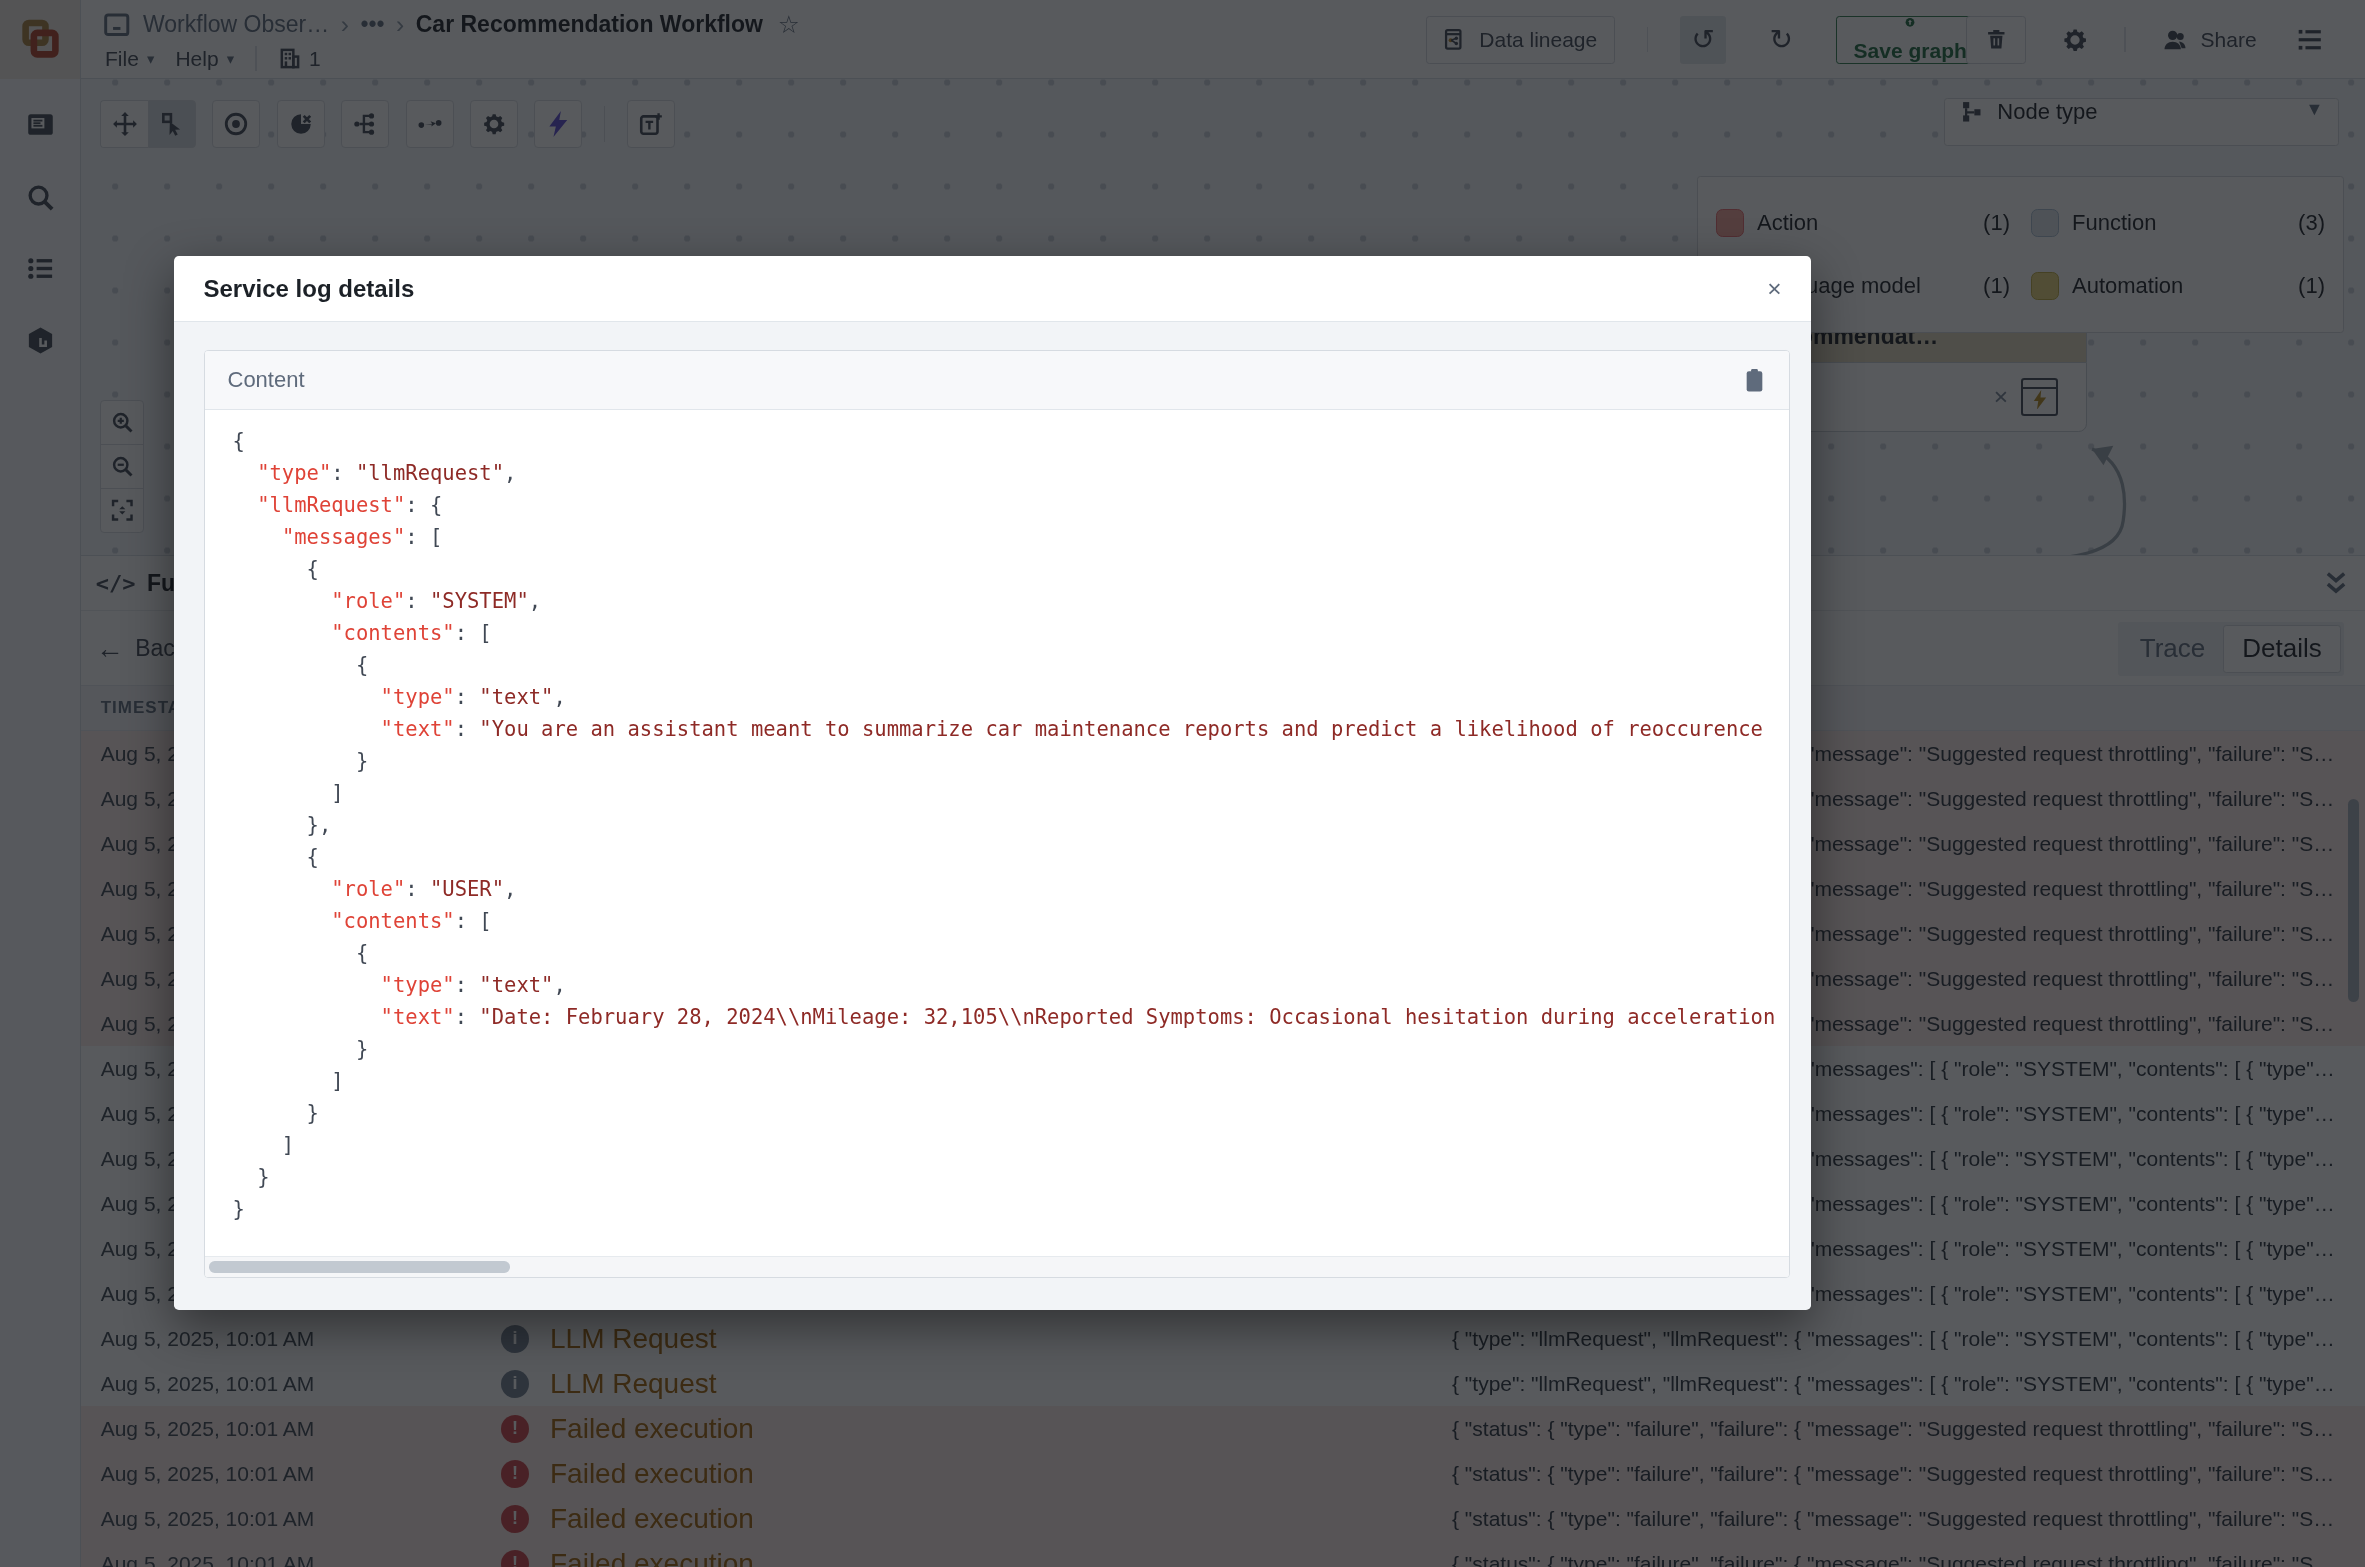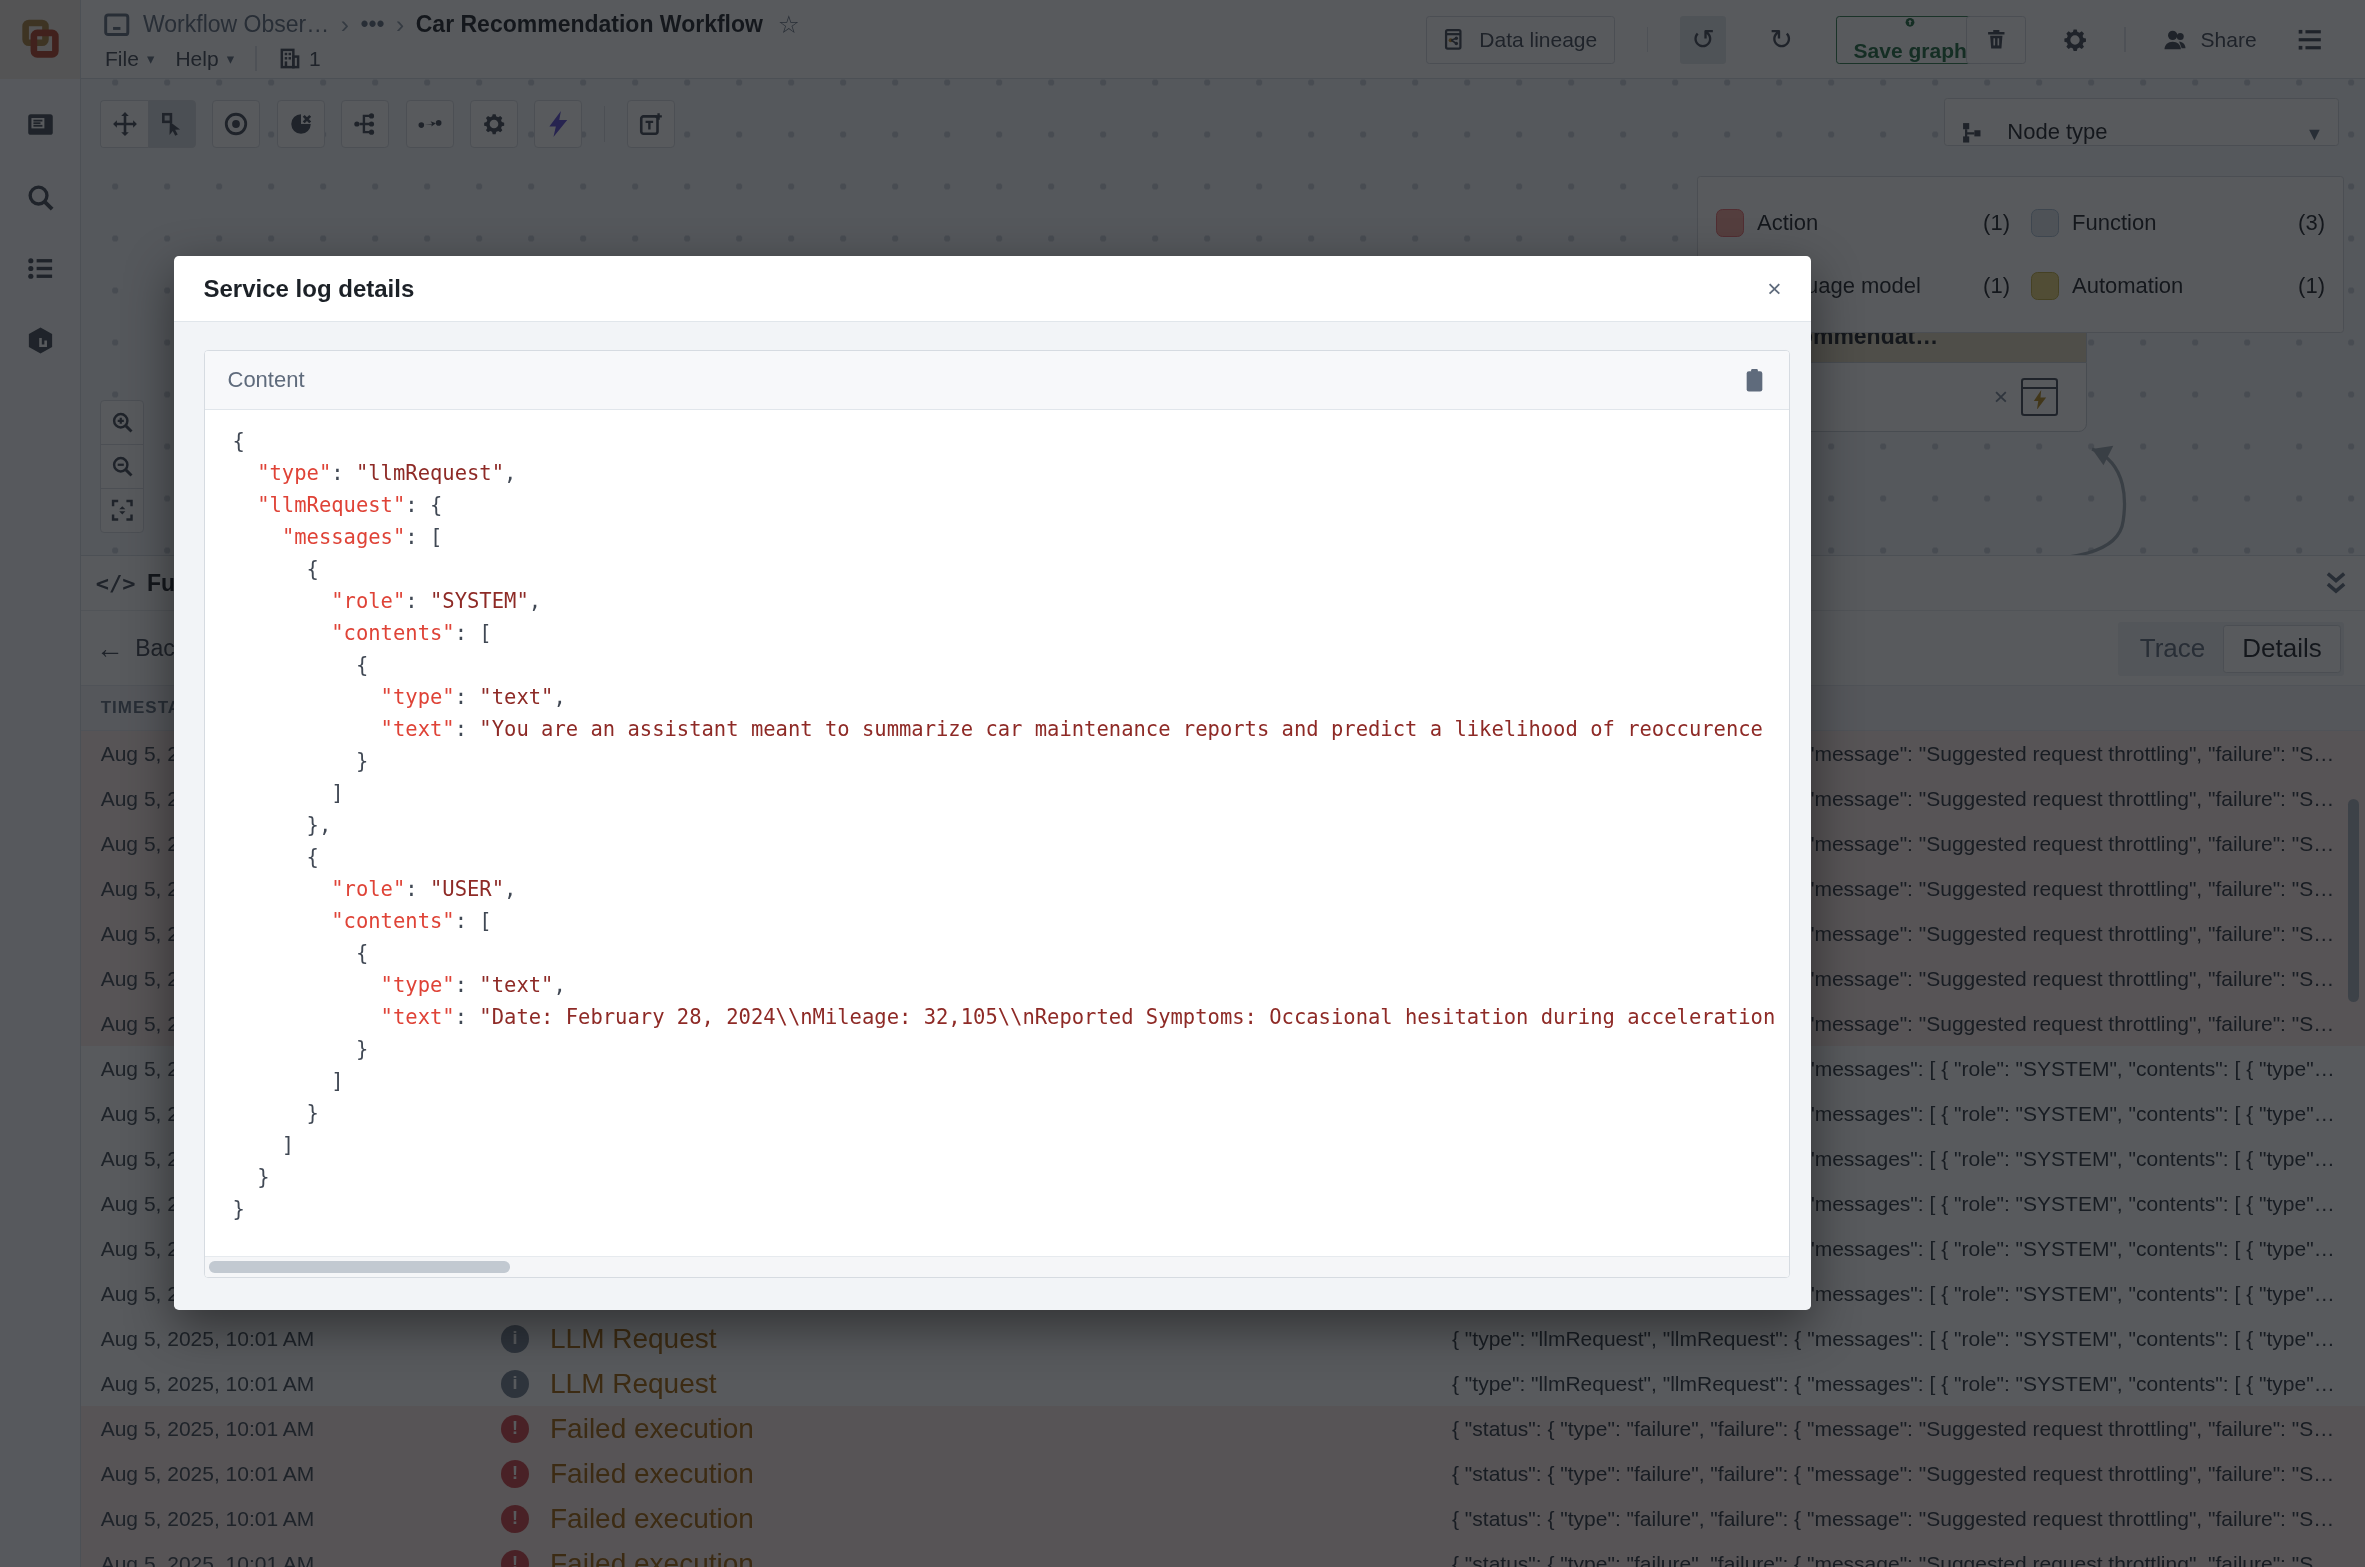--- a/index.html
+++ b/index.html
@@ -46,21 +46,21 @@
   .tool-pair .tool:first-child{border-radius:4.1px 0 0 4.1px;border-right:none;}
   .tool-pair .tool:last-child{border-radius:0 4.1px 4.1px 0;background:#d4d9df;}
   .tooldiv{width:1.6px;height:36px;background:#d6dbe1;margin:0 4.9px;}
   .zoomstack{position:absolute;left:19px;top:321px;width:44px;border:1.6px solid #d6dbe1;border-radius:4.1px;
              background:#fff;box-sizing:border-box;}
   .zoombtn{height:43px;display:flex;align-items:center;justify-content:center;color:#404854;
            border-bottom:1.6px solid #d6dbe1;}
   .zoombtn:last-child{border-bottom:none;}
   .select-dd{position:absolute;left:1863px;top:19px;width:395px;height:48px;background:#fff;
              border:1.6px solid #d3d8de;border-radius:3.3px;box-sizing:border-box;display:flex;
-             align-items:flex-end;gap:23px;padding:0 14.7px;font-size:22px;color:#1c2127;}
+             align-items:flex-start;gap:13px;padding:0 14.7px;font-size:22px;color:#1c2127;}
   .select-dd .dd-caret{margin-left:auto;color:#5f6b7c;font-size:18px;}
   .legend{position:absolute;left:1616px;top:97px;width:647px;height:157px;background:#fff;
           border:1.6px solid #d3d8de;border-radius:3.3px;box-sizing:border-box;
           display:grid;grid-template-columns:1fr 1fr;grid-template-rows:1fr 1fr;
           padding:14.7px 18px;column-gap:21px;}
   .leg-item{display:flex;align-items:center;gap:13px;font-size:22px;color:#1c2127;}
   .leg-swatch{width:28px;height:28px;border-radius:6.6px;box-sizing:border-box;border:1.6px solid transparent;}
   .leg-count{margin-left:auto;}
   .node{position:absolute;left:1655px;top:231px;width:351px;}
   .node-head{height:52px;background:#e2d8bc;border:1.6px solid #c9cfd6;border-bottom:none;

